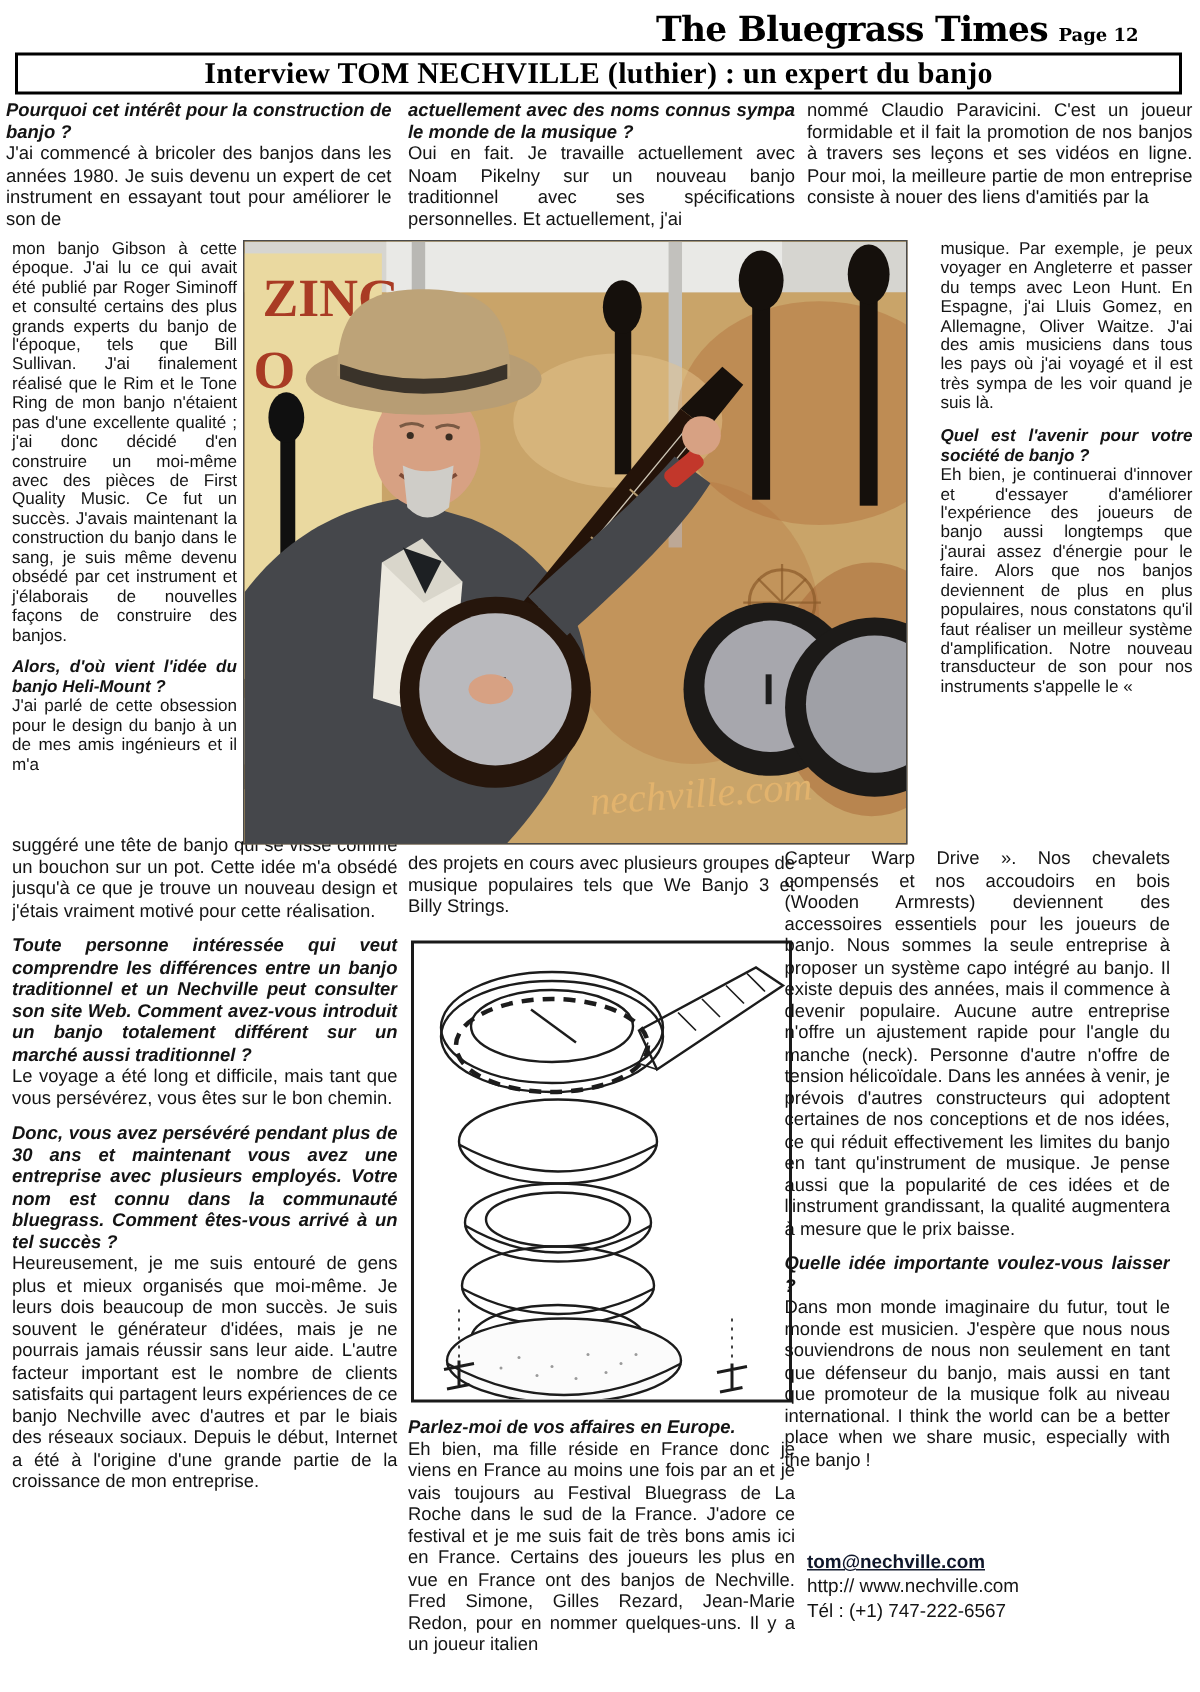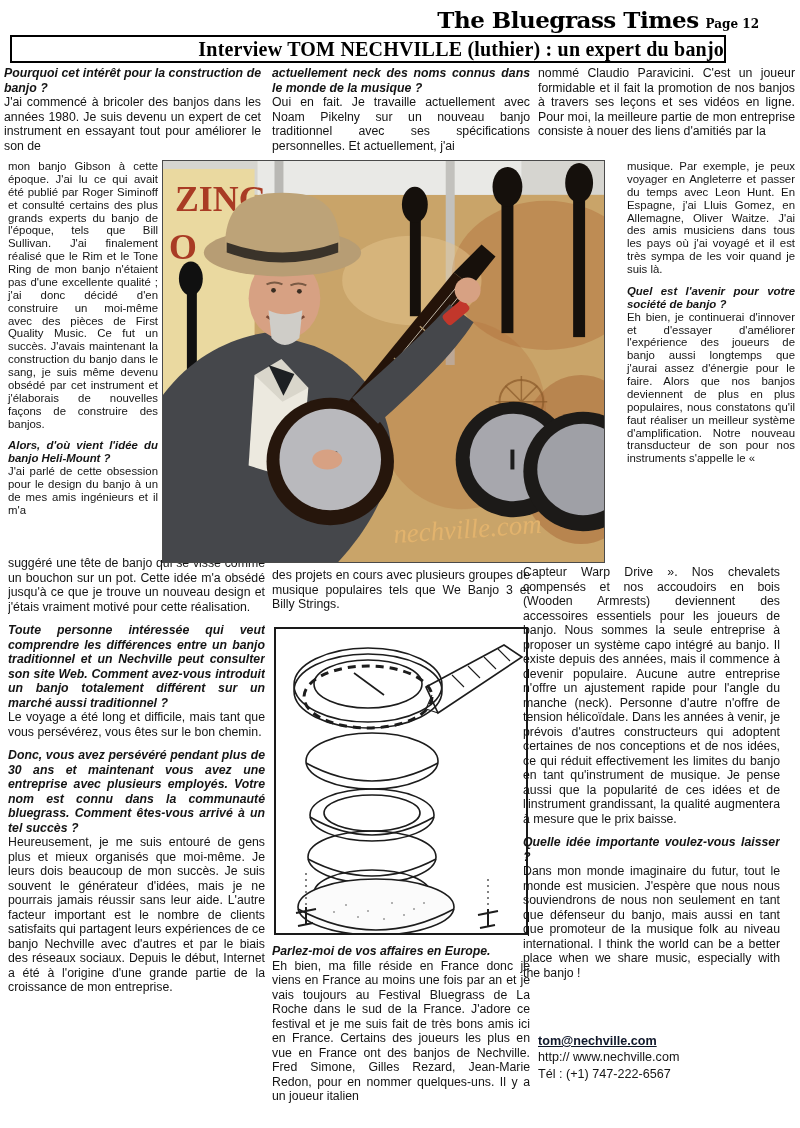--- a/index.html
+++ b/index.html
@@ -14,23 +14,23 @@
     white-space:nowrap;
   }
   .mast-title{
     font-family:"DejaVu Serif", serif;font-weight:bold;font-size:23px;
     letter-spacing:-0.5px;color:#000;
   }
   .mast-page{
     font-family:"DejaVu Serif", serif;font-weight:bold;font-size:12px;color:#000;
   }
   .headline-box{
-    position:absolute;left:10px;top:35px;width:716px;height:28px;
+    position:absolute;left:10px;top:35px;width:778px;height:28px;
     border:2px solid #000;box-sizing:border-box;
-    display:flex;align-items:center;justify-content:flex-end;
+    display:flex;align-items:center;justify-content:center;
   }
   .headline-box span{
     font-family:"Liberation Serif", serif;font-weight:bold;font-size:20px;
     letter-spacing:0.2px;color:#000;white-space:nowrap;
   }
   .blk{position:absolute;text-align:justify;hyphens:auto;-webkit-hyphens:auto;}
   .wide{font-size:12.3px;line-height:1.18;}
   .narrow{font-size:11.4px;line-height:1.13;}
   .q{font-weight:bold;font-style:italic;margin:9px 0 0 0;}
   .blk .q:first-child{margin-top:0;}
@@ -75,21 +75,21 @@
 
   <div class="blk wide" style="left:8px;top:556px;width:257px;height:572px;overflow:hidden;">
     <div class="a">suggéré une tête de banjo qui se visse comme un bouchon sur un pot. Cette idée m'a obsédé jusqu'à ce que je trouve un nouveau design et j'étais vraiment motivé pour cette réalisation.</div>
     <div class="q">Toute personne intéressée qui veut comprendre les différences entre un banjo traditionnel et un Nechville peut consulter son site Web. Comment avez-vous introduit un banjo totalement différent sur un marché aussi traditionnel ?</div>
     <div class="a">Le voyage a été long et difficile, mais tant que vous persévérez, vous êtes sur le bon chemin.</div>
     <div class="q">Donc, vous avez persévéré pendant plus de 30 ans et maintenant vous avez une entreprise avec plusieurs employés. Votre nom est connu dans la communauté bluegrass. Comment êtes-vous arrivé à un tel succès ?</div>
     <div class="a">Heureusement, je me suis entouré de gens plus et mieux organisés que moi-même. Je leurs dois beaucoup de mon succès. Je suis souvent le générateur d'idées, mais je ne pourrais jamais réussir sans leur aide. L'autre facteur important est le nombre de clients satisfaits qui partagent leurs expériences de ce banjo Nechville avec d'autres et par le biais des réseaux sociaux. Depuis le début, Internet a été à l'origine d'une grande partie de la croissance de mon entreprise.</div>
   </div>
 
   <div class="blk wide" style="left:272px;top:66px;width:258px;">
-    <div class="q">actuellement neck des noms connus dans le monde de la musique ?</div>
+    <div class="q">actuellement avec des noms connus sympa le monde de la musique ?</div>
     <div class="a">Oui en fait. Je travaille actuellement avec Noam Pikelny sur un nouveau banjo traditionnel avec ses spécifications personnelles. Et actuellement, j'ai</div>
   </div>
 
   <div class="photo-frame">
     <svg width="441" height="401" viewBox="0 0 443 403" preserveAspectRatio="none">
 
       <rect width="443" height="403" fill="#c9a469"></rect>
       <rect x="0" y="0" width="443" height="34" fill="#d6d5d0"></rect>
       <rect x="95" y="0" width="265" height="34" fill="#e9e9e6"></rect>
       <rect x="112" y="0" width="9" height="245" fill="#b9b8b4"></rect>

